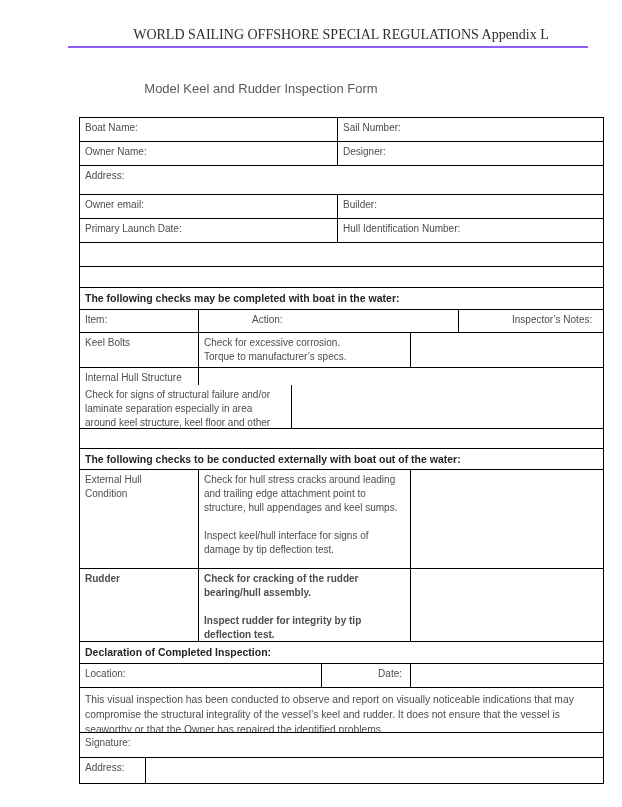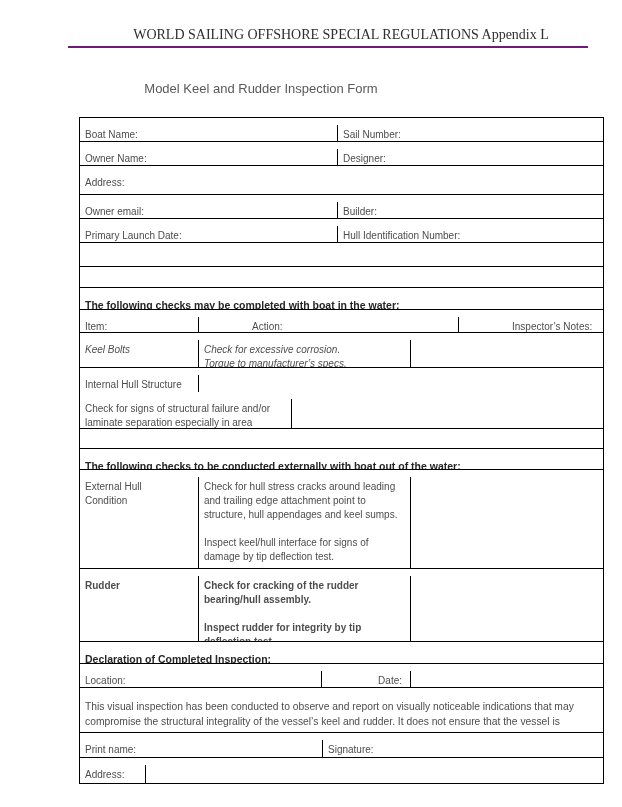--- a/index.html
+++ b/index.html
@@ -9,21 +9,21 @@
     width: 622px;
     height: 807px;
     background: #ffffff;
     font-family: "Liberation Sans", sans-serif;
     color: #4d4d4d;
     overflow: hidden;
   }
   .reg-header {
     position: absolute;
     top: 27px; left: 68px; width: 520px; height: 21px;
-    border-bottom: 2px solid #701a75;
+    border-bottom: 2px solid #8b5cf6;
     font-family: "Liberation Serif", serif;
     font-size: 14px;
     color: #2e2e2e;
     text-align: center;
     text-indent: 26px;
     white-space: nowrap;
   }
   .form-title {
     position: absolute;
     top: 81px; left: 0; width: 522px;
@@ -37,27 +37,26 @@
     border: 1px solid #000000;
   }
   .row { display: flex; border-bottom: 1px solid #000000; overflow: hidden; }
   .row:last-child { border-bottom: none; }
   .cell {
     border-right: 1px solid #000000;
     padding: 3px 5px 0 5px;
     font-size: 10px;
     line-height: 14px;
     overflow: hidden;
-    margin-top: 7px;
   }
   .cell:last-child { border-right: none; flex: 1; }
   .pre { white-space: pre-line; }
   .bold-head { font-weight: bold; color: #262626; font-size: 10.5px; }
   .h24 { height: 24px; } .h29 { height: 29px; } .h21 { height: 21px; }
-  .h22 { height: 22px; } .h23 { height: 23px; gap: 48px; } .h35 { height: 35px; font-style: italic; }
+  .h22 { height: 22px; } .h23 { height: 23px; gap: 48px; } .h35 { height: 35px; }
   .h61 { height: 61px; flex-direction: column; } .h20 { height: 20px; } .h99 { height: 99px; }
   .h73 { height: 73px; font-weight: bold; } .h45 { height: 45px; } .h25 { height: 25px; }
   .w-info { width: 258px; flex: none; }
   .w-item { width: 119px; flex: none; }
   .w-action { width: 212px; flex: none; }
   .w-loc { width: 242px; flex: none; }
   .w-date { width: 89px; flex: none; text-align: right; padding-right: 8px; }
   .w-print { width: 243px; flex: none; }
   .w-addr { width: 66px; flex: none; }
   .hl {
@@ -188,23 +187,20 @@
         <span>Date:</span>
       </div>
       <div class="cell"></div>
     </div>
 
     <div class="row h45">
       <div class="cell para">This visual inspection has been conducted to observe and report on visually noticeable indications that may compromise the structural integrality of the vessel’s keel and rudder. It does not ensure that the vessel is seaworthy or that the Owner has repaired the identified problems.</div>
     </div>
 
     <div class="row h25">
-      <div class="cell w-print">
-        <span>Print name:</span>
-      </div>
       <div class="cell">
         <span>Signature:</span>
       </div>
     </div>
 
     <div class="row h25">
       <div class="cell w-addr">
         <span>Address:</span>
       </div>
       <div class="cell"></div>

